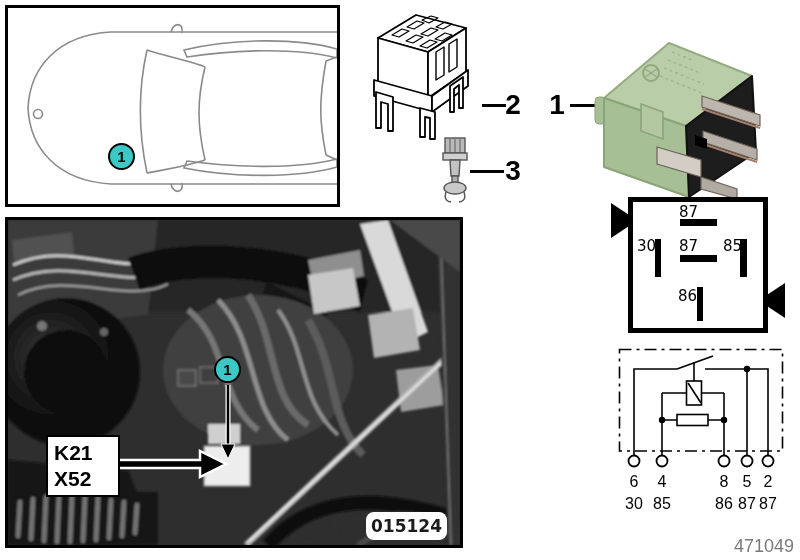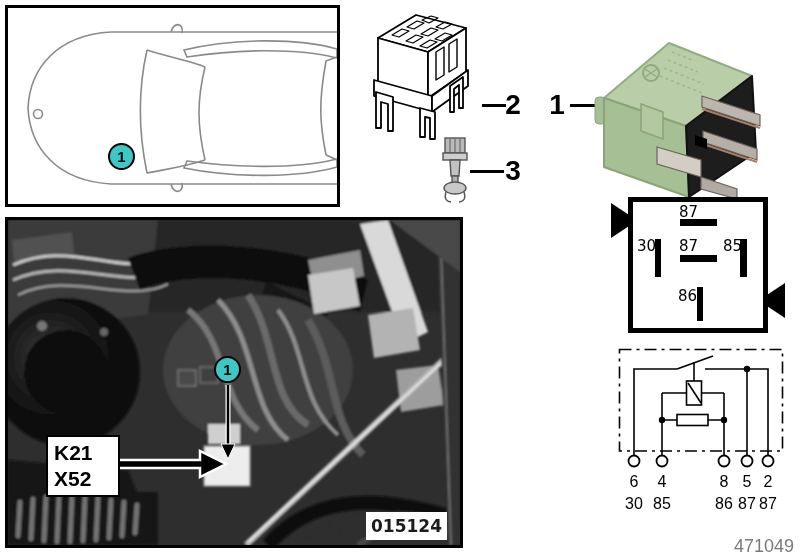--- a/index.html
+++ b/index.html
@@ -26,21 +26,21 @@
 
   
   .item-label{font-weight:bold;font-size:28px;color:#000;line-height:1.15;width:22px;text-align:center;}
   .leader{height:3px;background:#000;}
 
   
   .loc-label{left:38px;top:215px;width:74px;height:62px;background:#fff;border:2px solid #000;
     color:#000;font-weight:bold;font-size:21px;line-height:26px;padding:3px 0 0 6px;z-index:5;}
   .photo-number{left:358px;top:292px;width:81px;height:28px;background:#fff;color:#1c1c1c;
     font-family:"DejaVu Sans",sans-serif;font-size:17px;font-weight:bold;
-    display:flex;align-items:center;justify-content:center;z-index:5;}
+    display:flex;align-items:center;justify-content:center;z-index:5;border-radius:8px;}
 
   
   .pin-box{left:628px;top:197px;width:140px;height:136px;border:5px solid #000;background:#fff;}
   .pin-box .pin-label{position:absolute;font-family:"DejaVu Sans",sans-serif;font-size:15px;color:#000;line-height:1;}
   .pin-box .bar{position:absolute;background:#000;}
   .pin-arrow{width:17px;height:35px;background:#000;}
   .pin-arrow.left{clip-path:polygon(0 0,100% 32%,100% 68%,0 100%);}
   .pin-arrow.right{clip-path:polygon(100% 0,0 32%,0 68%,100% 100%);}
 
   

